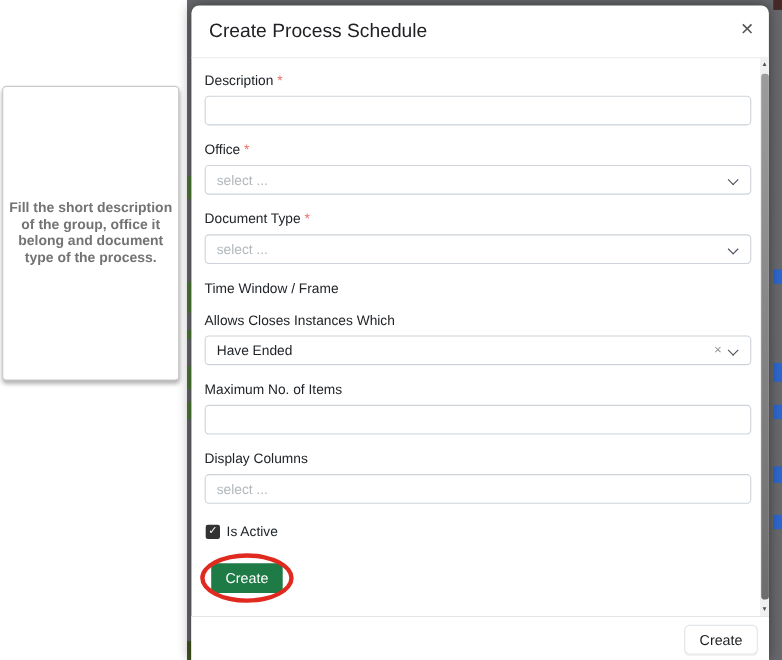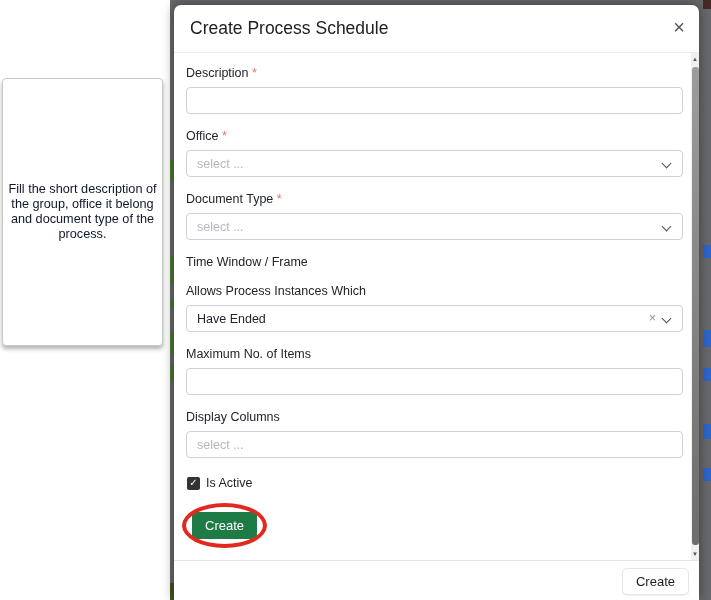--- a/index.html
+++ b/index.html
@@ -7,21 +7,21 @@
   }
   *{box-sizing:border-box; margin:0; padding:0;}
   html,body{width:711px;height:600px;}
   body{font-family:"Liberation Sans",sans-serif; background:#fff; overflow:hidden;}
   .stage{position:relative;width:711px;height:600px;overflow:hidden;background:#fff;}
 
   
   .note{position:absolute;left:2px;top:78px;width:161px;height:268px;background:#fff;
     border:1px solid #c9c9c9;border-radius:4px;box-shadow:0 3px 4px rgba(0,0,0,.3);
     display:flex;align-items:center;justify-content:center;padding:6px 4px;}
-  .note-text{font-size:12.7px;line-height:1.17;color:#0f172a;text-align:center;}
+  .note-text{font-size:12.7px;line-height:1.17;color:#737373;text-align:center;font-weight:bold;}
 
   
   .backdrop{position:absolute;left:170px;top:0;width:541px;height:600px;background:var(--dim);}
   .frag{position:absolute;}
 
   
   .modal{position:absolute;left:174px;top:5px;width:525px;height:595px;background:#fff;
     border-radius:7px 7px 0 0;box-shadow:0 0 12px rgba(0,0,0,.45);}
   .m-header{position:absolute;top:0;left:0;right:0;height:48px;border-bottom:1px solid #e9ecef;
     display:flex;align-items:center;padding:0 16px;}
@@ -130,21 +130,21 @@
           <span class="ph">select ...</span>
           <span class="chev"></span>
         </div>
       </div>
 
       <div class="fg">
         <label class="lbl">Time Window / Frame</label>
       </div>
 
       <div class="fg">
-        <label class="lbl">Allows Process Instances Which</label>
+        <label class="lbl">Allows Closes Instances Which</label>
         <div class="sel">
           <span class="val">Have Ended</span>
           <span class="clear-x">×</span>
           <span class="chev"></span>
         </div>
       </div>
 
       <div class="fg">
         <label class="lbl">Maximum No. of Items</label>
         <input class="inp" value="" style="">

